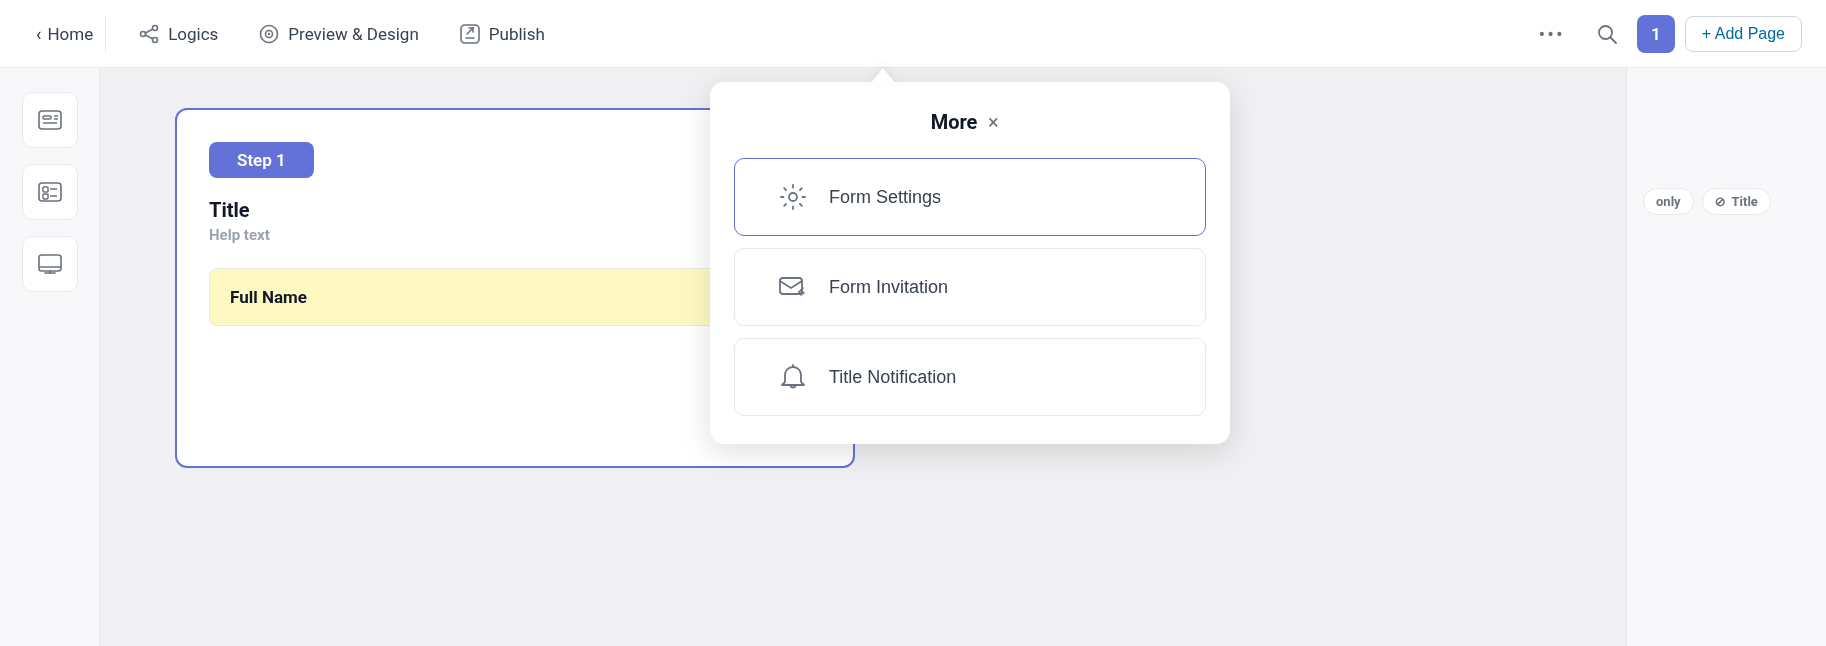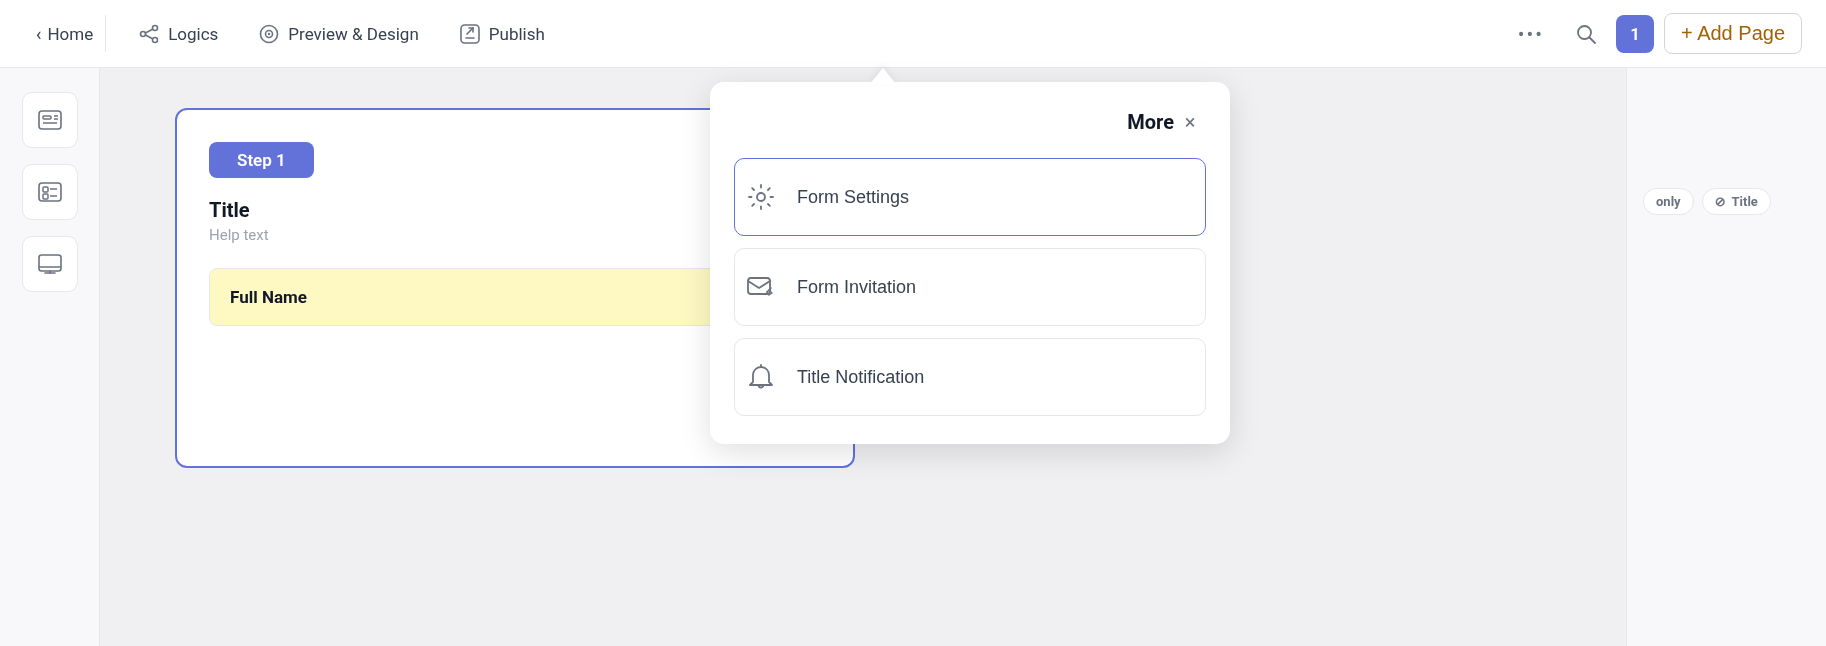--- a/index.html
+++ b/index.html
@@ -91,22 +91,22 @@
       font-weight: 600;
       cursor: pointer;
     }
     .add-page-btn {
       display: flex;
       align-items: center;
       gap: 6px;
       border: 1.5px solid #d1d5db;
       border-radius: 8px;
       padding: 8px 16px;
-      font-size: 20px;
-      color: #a16207;
+      font-size: 16px;
+      color: #0369a1;
       background: #fff;
       cursor: pointer;
       white-space: nowrap;
     }
 
     
     .main-area {
       display: flex;
       height: calc(646px - 68px);
       position: relative;
@@ -166,20 +166,21 @@
     .form-title {
       font-size: 20px;
       font-weight: 700;
       color: #111827;
       margin-bottom: 4px;
     }
     .form-helptext {
       font-size: 15px;
       color: #9ca3af;
       margin-bottom: 24px;
+      font-weight: bold;
     }
     .form-field-box {
       background: #fef9c3;
       border: 1.5px solid #e5e7eb;
       border-radius: 8px;
       padding: 18px 20px;
     }
     .form-field-label {
       font-size: 17px;
       font-weight: 700;
@@ -224,21 +225,21 @@
       width: 520px;
       background: #fff;
       border-radius: 14px;
       box-shadow: 0 8px 32px rgba(0,0,0,0.13);
       padding: 24px 24px 28px;
       z-index: 100;
     }
     .dropdown-header {
       display: flex;
       align-items: center;
-      justify-content: flex-end;
+      justify-content: center;
       margin-bottom: 20px;
     }
     .dropdown-title {
       font-size: 20px;
       font-weight: 700;
       color: #111827;
     }
     .close-btn {
       width: 32px;
       height: 32px;
@@ -248,21 +249,21 @@
       cursor: pointer;
       color: #6b7280;
       font-size: 20px;
       border-radius: 6px;
     }
     .menu-item-btn {
       display: flex;
       align-items: center;
       gap: 18px;
       width: 100%;
-      padding: 20px 8px;
+      padding: 20px 40px;
       border: 1.5px solid #e5e7eb;
       border-radius: 10px;
       background: #fff;
       cursor: pointer;
       margin-bottom: 12px;
       transition: border-color 0.15s;
     }
     .menu-item-btn:last-child { margin-bottom: 0; }
     .menu-item-icon {
       width: 36px;

